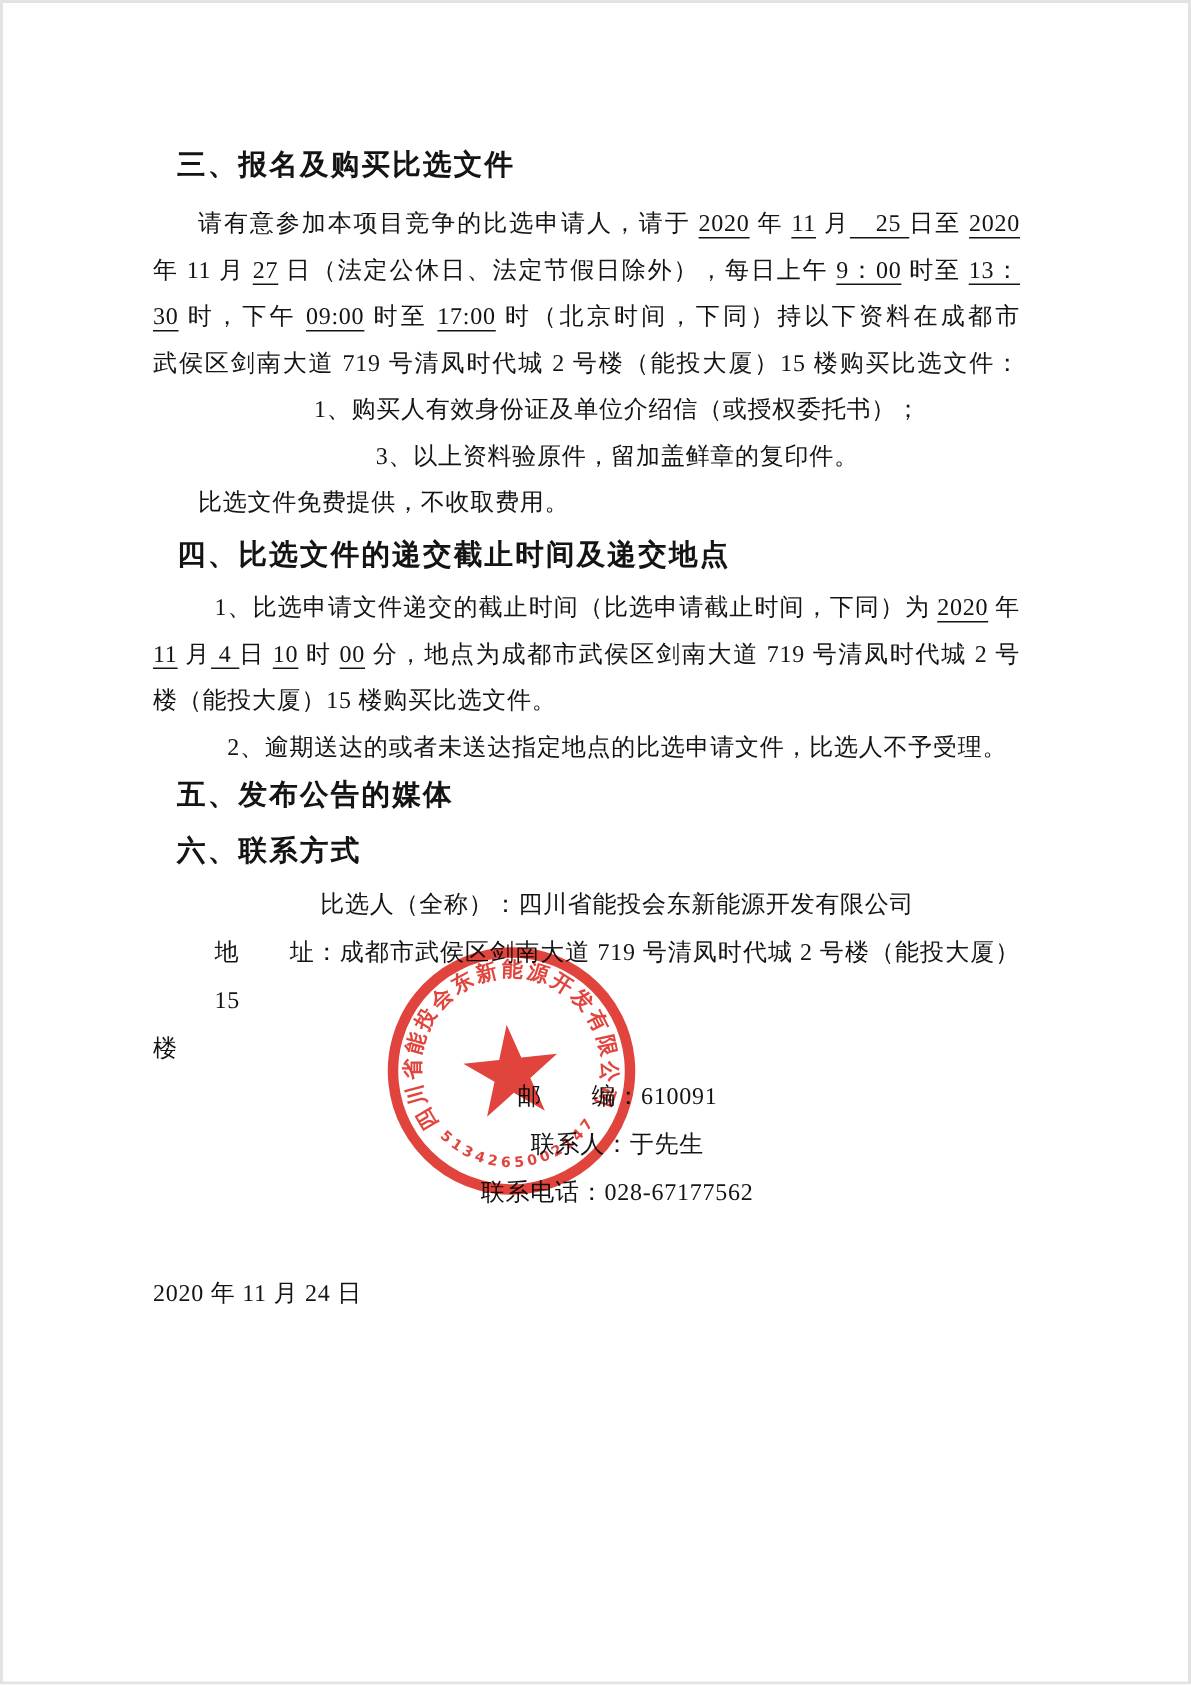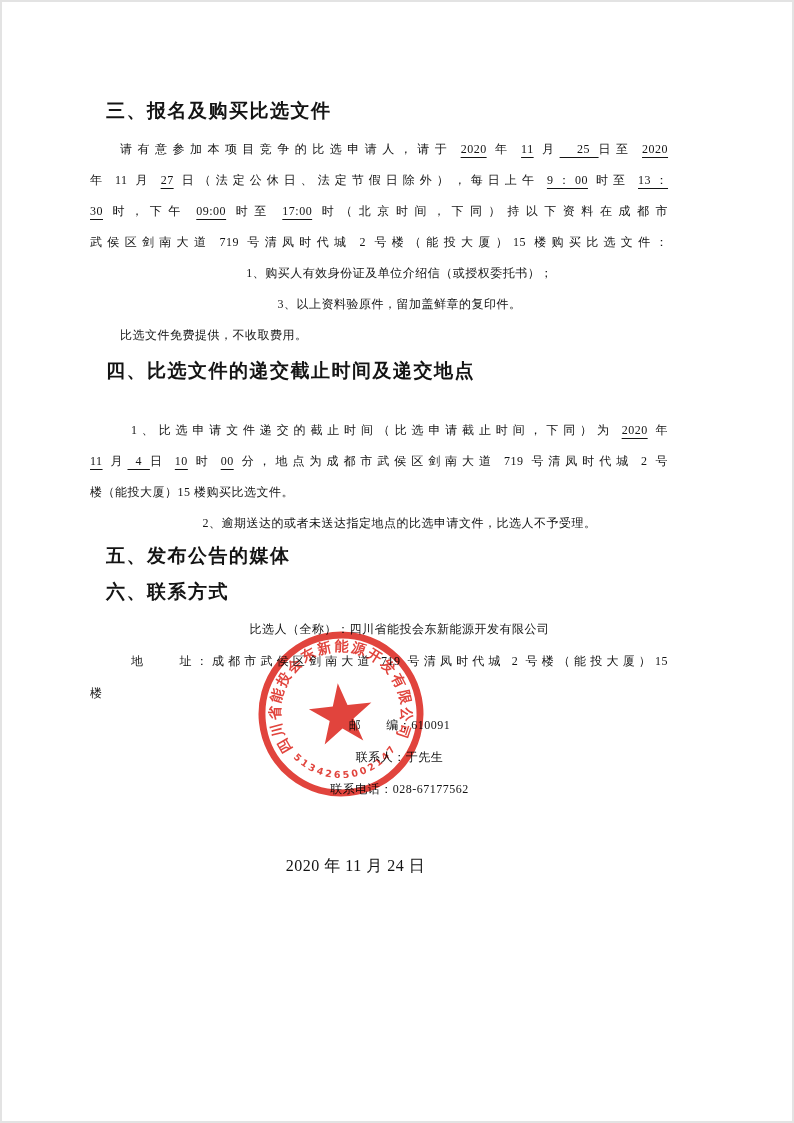--- a/index.html
+++ b/index.html
@@ -2,41 +2,41 @@
 <html><head>
 <meta charset="utf-8">
 <style>
   html, body { margin:0; padding:0; background:#fff; }
   .page {
     position:relative; width:794px; height:1123px; background:#ffffff;
     font-family:"Liberation Serif","DejaVu Serif",serif; color:#141414;
     box-sizing:border-box; overflow:hidden;
     box-shadow: inset 0 0 0 2px #e3e3e3;
   }
-  .doc { position:absolute; left:90px; top:95px; width:578px; }
+  .doc { position:absolute; left:102px; top:95px; width:578px; }
   .h {
     font-family:"DejaVu Sans","Liberation Sans",sans-serif;
     font-weight:bold; font-size:19px; line-height:31px;
     padding-left:16px; letter-spacing:1.5px; margin:0;
   }
   .sec-3 .h { margin-bottom:8px; }
-  .sec-4 .h { margin-top:4px; margin-bottom:29px; }
+  .sec-4 .h { margin-top:4px; margin-bottom:4px; }
   .sec-5 .h { margin-top:1px; margin-bottom:7px; }
   .sec-6 .h { margin-top:4px; margin-bottom:4px;font-family:Liberation Mono, monospace; }
-  .tline { font-size:12px; line-height:31px; letter-spacing:0.5px; }
+  .tline { font-size:16px; line-height:31px; letter-spacing:0.5px; }
   .sec-6 .tline { line-height:32px; }
   .ind2 { padding-left:30px; }
   .ind3 { padding-left:41px;text-align:center; }
   .cont { padding-left:0; }
   .j { text-align:justify; text-align-last:justify; }
   .seg { }
   .u { text-decoration:underline; text-underline-offset:4px; }
   .date-line {
-    font-size:16px; line-height:31px; margin-top:45px;
-    text-align:center; padding-right:47px; letter-spacing:0.5px;
+    font-size:16px; line-height:31px; margin-top:35px;
+    text-align:left; padding-right:47px; letter-spacing:0.5px;
   }
   .stamp {
     position:absolute; left:253px; top:626px; width:176px; height:176px;
     mix-blend-mode:multiply; opacity:0.88;
     transform:rotate(-6deg);
   }
   .stamp text {
     font-family:"DejaVu Sans","Liberation Sans",sans-serif;
     fill:currentColor;
   }

